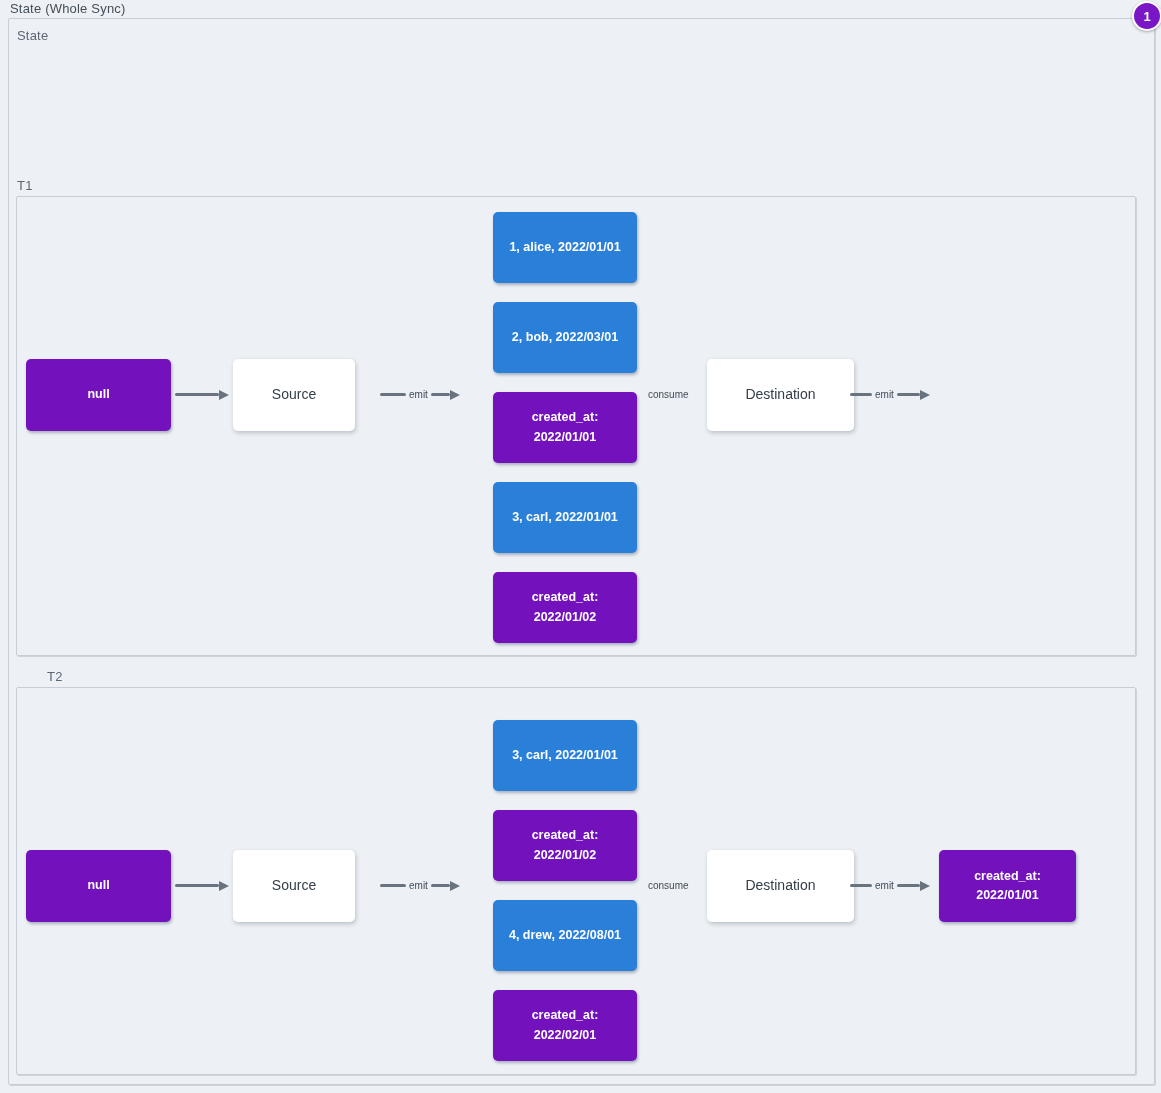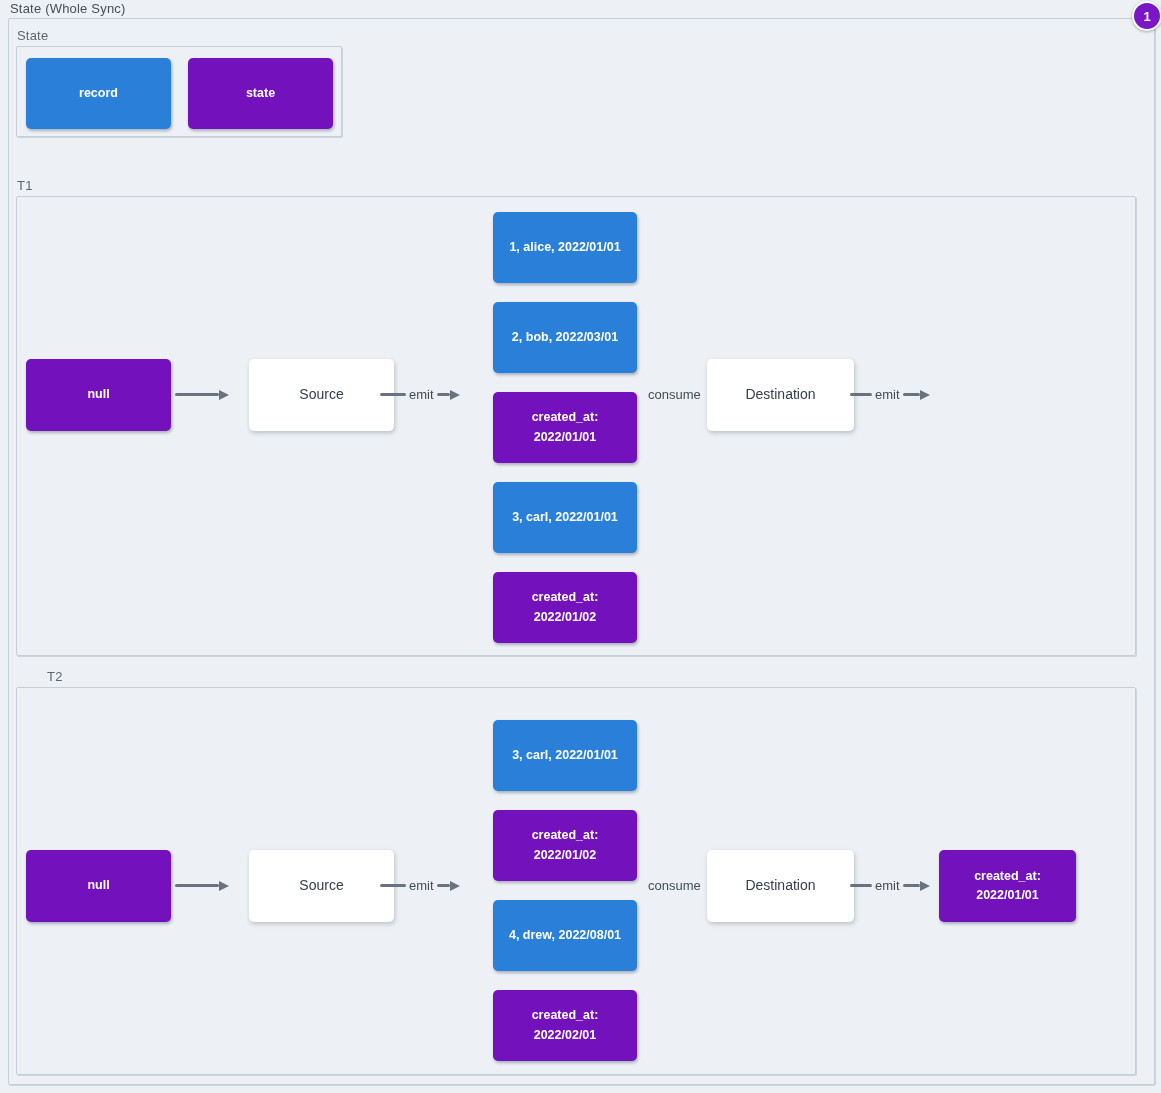--- a/index.html
+++ b/index.html
@@ -85,21 +85,21 @@
     border-radius: 1.5px;
   }
   .arrow .grow { flex: 1; }
   .arrow .head {
     width: 0; height: 0;
     border-left: 10px solid #68737f;
     border-top: 5.5px solid transparent;
     border-bottom: 5.5px solid transparent;
   }
   .arrow .lbl {
-    font-size: 13px;
+    font-size: 10px;
     color: #414c57;
     font-weight: 500;
     padding: 0 3px;
     white-space: nowrap;
   }
   .badge {
     position: absolute;
     left: 1132px;
     top: 1px;
     width: 26px;
@@ -117,21 +117,21 @@
   }
   
   .legend-frame { left: 16px; top: 46px; width: 324px; height: 89px; }
   .legend-node-record { left: 9px; top: 11px; width: 145px; height: 71px; position: absolute; }
   .legend-node-state  { left: 171px; top: 11px; width: 145px; height: 71px; position: absolute; }
   
   .sec-frame { left: 16px; width: 1118px; }
   .t1-frame { top: 196px; height: 458px; }
   .t2-frame { top: 687px; height: 386px; }
   .n-null   { left: 9px;   width: 145px; height: 72px; }
-  .n-source { left: 232px; width: 145px; height: 72px; }
+  .n-source { left: 216px; width: 122px; height: 72px; }
   .n-dest   { left: 690px; width: 147px; height: 72px; }
   .n-out    { left: 922px; width: 137px; height: 72px; }
   .row-node { top: 162px; }
   .a-plain   { left: 158px; width: 54px; top: 192px; }
   .a-emit-in { left: 363px; width: 80px; top: 192px; }
   .a-consume { left: 607px; width: 82px; top: 192px; gap: 21px; }
   .a-emit-out{ left: 833px; width: 80px; top: 192px; }
   .seg-26 { width: 26px; }
   .seg-12 { width: 12px; }
   .seg-22 { width: 22px; }
@@ -142,24 +142,20 @@
 </head>
 <body>
 
 <div class="canvas" style="--record: #2a80d9; --state: #7312bd;">
 
   <div class="float-label title-label" style="left:10px; top:1px;">State (Whole Sync)</div>
   <div class="frame" style="left:8px; top:18px; width:1145px; height:1065px;"></div>
   <div class="badge" style="background: rgb(123, 22, 198);">1</div>
 
   <div class="float-label" style="left:17px; top:28px;">State</div>
-  <div class="frame legend-frame">
-    <div class="node legend-node-record" data-type="record">record</div>
-    <div class="node legend-node-state" data-type="state">state</div>
-  </div>
 
   <div class="float-label" style="left:17px; top:178px;">T1</div>
   <div class="frame sec-frame t1-frame">
 
     <div class="node row-node n-null" data-type="state">null</div>
 
     <div class="arrow a-plain">
       <div class="line grow"></div>
       <div class="head"></div>
     </div>

